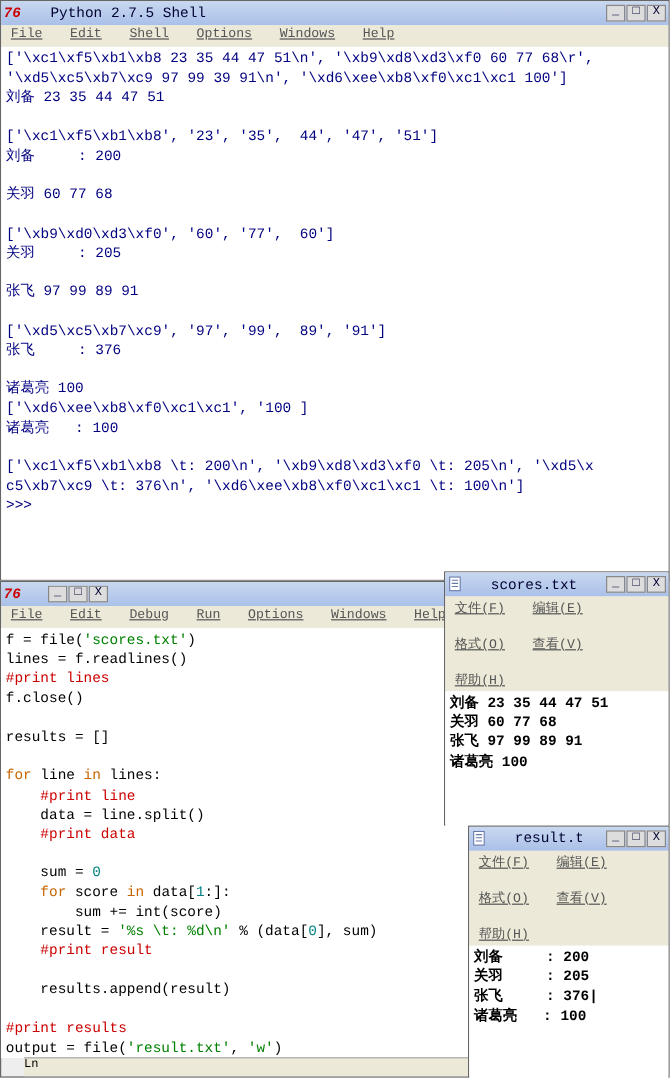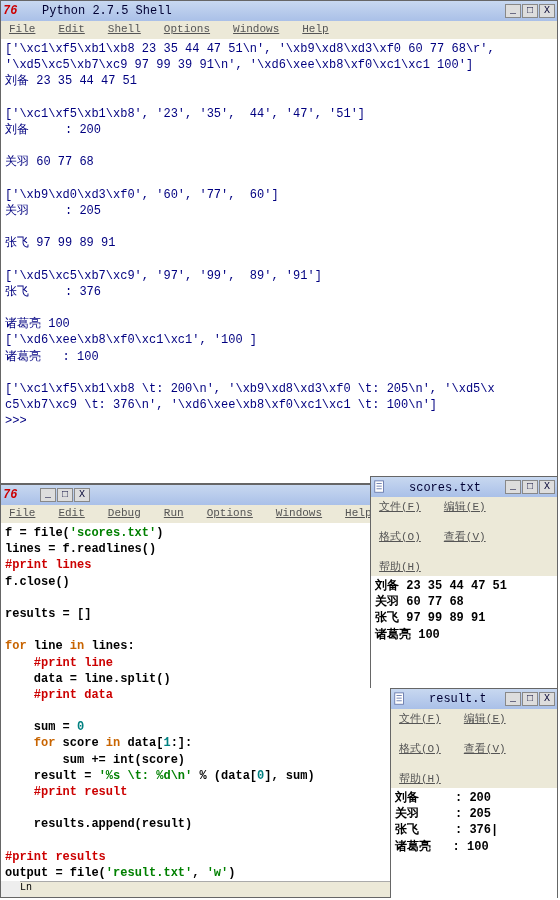--- a/index.html
+++ b/index.html
@@ -9,21 +9,21 @@
 .titlebar-blue { background: linear-gradient(#c8d8f0, #aac0e8); color: #003; }
 .titlebar-text { flex: 1; padding-left: 2px; white-space: nowrap; overflow: hidden; }
 .tb-icon { width: 14px; height: 14px; margin-right: 3px; display: inline-block; }
 .tb-red { color: #c00; font-weight: bold; font-style: italic; }
 .winctrl { display: flex; gap: 1px; }
 .winctrl span { width: 16px; height: 14px; background: #ddd; border: 1px solid #888; display: flex; align-items: center; justify-content: center; font-size: 10px; line-height: 1; cursor: pointer; }
 .menubar { height: 18px; background: #ece9d8; display: flex; gap: 15px; padding: 2px 4px; font-size: 11px; }
 .menubar span { padding: 0 4px; text-decoration: underline; color: #555; cursor: pointer; }
 .content { background: #fff; overflow: auto; font-family: "Courier New", monospace; font-size: 12px; padding: 2px 4px; line-height: 1.35; }
 .shell .content { color: #000080; white-space: pre-wrap; }
-.editor .content { white-space: pre; font-weight: bold; }
+.editor .content { white-space: pre; }
 .np .content { white-space: pre; color: #000; }
 .statusbar { height: 16px; background: #ece9d8; border-top: 1px solid #aaa; text-align: left; font-size: 10px; padding-right: 6px; margin-left: 19px; }
 .kw { color: #c86400; }
 .str { color: #008000; }
 .cmt { color: #c00; }
 .fn { color: #000; }
 .num { color: #008080; }
 svg.doc-icon { width: 14px; height: 14px; }
 </style>
 </head>

